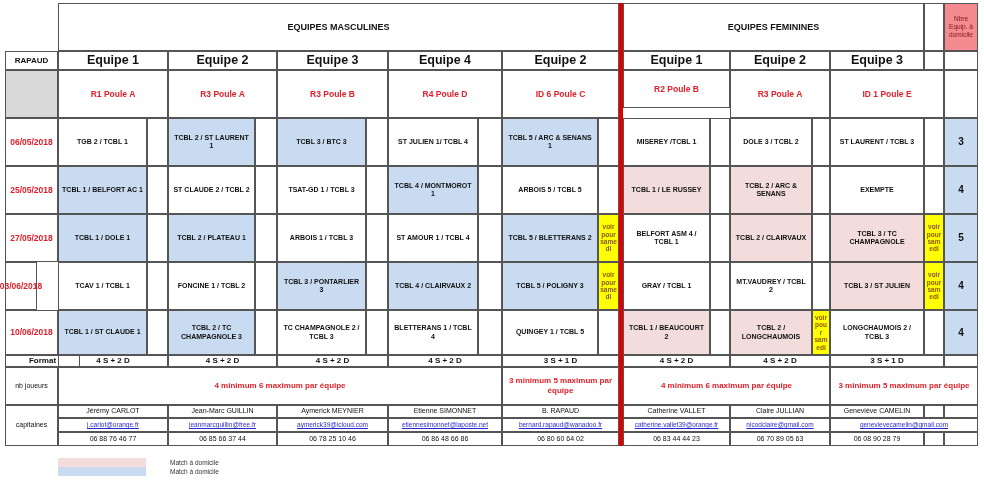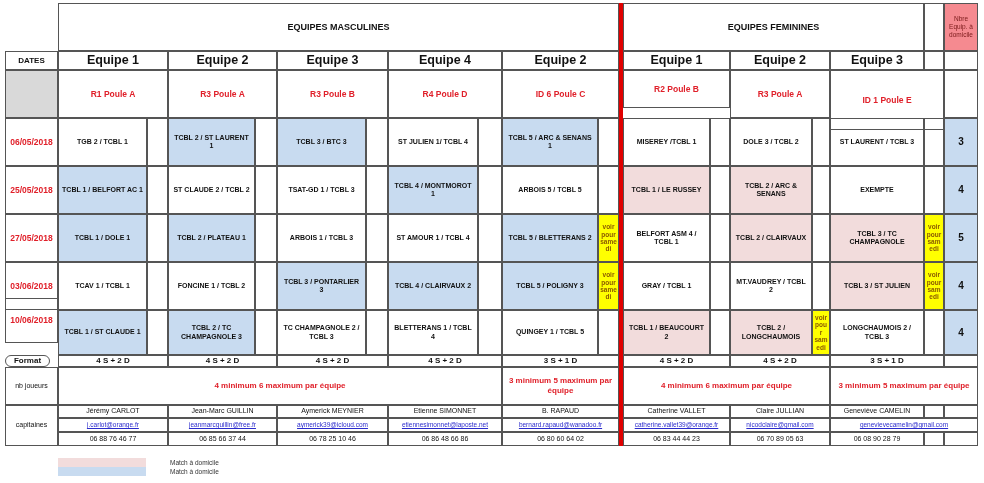--- a/index.html
+++ b/index.html
@@ -29,40 +29,40 @@
 </style>
 </head>
 <body>
 
 <div id="sheet">
     <div class="cell " style="left: 5px; top: 3px; width: 53px; height: 48px; border: none;"></div>
     <div class="cell f-section" style="left: 58px; top: 3px; width: 561px; height: 48px;">EQUIPES MASCULINES</div>
     <div class="cell f-section" style="left: 623px; top: 3px; width: 301px; height: 48px;">EQUIPES FEMININES</div>
     <div class="cell " style="left: 924px; top: 3px; width: 20px; height: 48px;"></div>
     <div class="cell hdr-pink" style="left: 944px; top: 3px; width: 34px; height: 48px; font-size: 6.5px; color: rgb(122, 26, 26); padding: 2px;">Nbre Equip. à domicile</div>
-    <div class="cell f-format" style="left: 5px; top: 51px; width: 53px; height: 19px;">DATES</div>
+    <div class="cell f-format" style="left: 5px; top: 51px; width: 53px; height: 19px;">RAPAUD</div>
     <div class="cell f-team" style="left: 58px; top: 51px; width: 110px; height: 19px;">Equipe 1</div>
     <div class="cell f-team" style="left: 168px; top: 51px; width: 109px; height: 19px;">Equipe 2</div>
     <div class="cell f-team" style="left: 277px; top: 51px; width: 111px; height: 19px;">Equipe 3</div>
     <div class="cell f-team" style="left: 388px; top: 51px; width: 114px; height: 19px;">Equipe 4</div>
     <div class="cell f-team" style="left: 502px; top: 51px; width: 117px; height: 19px;">Equipe 2</div>
     <div class="cell f-team" style="left: 623px; top: 51px; width: 107px; height: 19px;">Equipe 1</div>
     <div class="cell f-team" style="left: 730px; top: 51px; width: 100px; height: 19px;">Equipe 2</div>
     <div class="cell f-team" style="left: 830px; top: 51px; width: 94px; height: 19px;">Equipe 3</div>
     <div class="cell " style="left: 924px; top: 51px; width: 20px; height: 19px;"></div>
     <div class="cell " style="left: 944px; top: 51px; width: 34px; height: 19px;"></div>
     <div class="cell grey-bg" style="left: 5px; top: 70px; width: 53px; height: 48px;"></div>
     <div class="cell f-poule" style="left: 58px; top: 70px; width: 110px; height: 48px;">R1 Poule A</div>
     <div class="cell f-poule" style="left: 168px; top: 70px; width: 109px; height: 48px;">R3 Poule A</div>
     <div class="cell f-poule" style="left: 277px; top: 70px; width: 111px; height: 48px;">R3 Poule B</div>
     <div class="cell f-poule" style="left: 388px; top: 70px; width: 114px; height: 48px;">R4 Poule D</div>
     <div class="cell f-poule" style="left: 502px; top: 70px; width: 117px; height: 48px;">ID 6 Poule C</div>
     <div class="cell f-poule" style="left: 623px; top: 70px; width: 107px; height: 38px;">R2 Poule B</div>
     <div class="cell f-poule" style="left: 730px; top: 70px; width: 100px; height: 48px;">R3 Poule A</div>
-    <div class="cell f-poule" style="left: 830px; top: 70px; width: 114px; height: 60px;">ID 1 Poule E</div>
+    <div class="cell f-poule" style="left: 830px; top: 70px; width: 114px; height: 48px;">ID 1 Poule E</div>
     <div class="cell " style="left: 944px; top: 70px; width: 34px; height: 48px;"></div>
     <div class="cell f-date" style="left: 5px; top: 118px; width: 53px; height: 48px;">06/05/2018</div>
     <div class="cell f-match " style="left: 58px; top: 118px; width: 89px; height: 48px; padding: 0px 3px;">TGB 2 / TCBL 1</div>
     <div class="cell f-note " style="left: 147px; top: 118px; width: 21px; height: 48px; color: rgb(138, 90, 0); padding: 0px 1px; word-break: break-word;"></div>
     <div class="cell f-match blue-bg" style="left: 168px; top: 118px; width: 87px; height: 48px; padding: 0px 3px;">TCBL 2 / ST LAURENT 1</div>
     <div class="cell f-note " style="left: 255px; top: 118px; width: 22px; height: 48px; color: rgb(138, 90, 0); padding: 0px 1px; word-break: break-word;"></div>
     <div class="cell f-match blue-bg" style="left: 277px; top: 118px; width: 89px; height: 48px; padding: 0px 3px;">TCBL 3 / BTC 3</div>
     <div class="cell f-note " style="left: 366px; top: 118px; width: 22px; height: 48px; color: rgb(138, 90, 0); padding: 0px 1px; word-break: break-word;"></div>
     <div class="cell f-match " style="left: 388px; top: 118px; width: 90px; height: 48px; padding: 0px 3px;">ST JULIEN 1/ TCBL 4</div>
     <div class="cell f-note " style="left: 478px; top: 118px; width: 24px; height: 48px; color: rgb(138, 90, 0); padding: 0px 1px; word-break: break-word;"></div>
@@ -104,57 +104,57 @@
     <div class="cell f-note " style="left: 478px; top: 214px; width: 24px; height: 48px; color: rgb(138, 90, 0); padding: 0px 1px; word-break: break-word;"></div>
     <div class="cell f-match blue-bg" style="left: 502px; top: 214px; width: 96px; height: 48px; padding: 0px 3px;">TCBL 5 / BLETTERANS 2</div>
     <div class="cell f-note yellow-bg" style="left: 598px; top: 214px; width: 21px; height: 48px; color: rgb(138, 90, 0); padding: 0px 1px; word-break: break-word;">voir pour same di</div>
     <div class="cell f-match " style="left: 623px; top: 214px; width: 87px; height: 48px; padding: 0px 3px;">BELFORT ASM 4 / TCBL 1</div>
     <div class="cell f-note " style="left: 710px; top: 214px; width: 20px; height: 48px; color: rgb(138, 90, 0); padding: 0px 1px; word-break: break-word;"></div>
     <div class="cell f-match pink-bg" style="left: 730px; top: 214px; width: 82px; height: 48px; padding: 0px 3px;">TCBL 2 / CLAIRVAUX</div>
     <div class="cell f-note " style="left: 812px; top: 214px; width: 18px; height: 48px; color: rgb(138, 90, 0); padding: 0px 1px; word-break: break-word;"></div>
     <div class="cell f-match pink-bg" style="left: 830px; top: 214px; width: 94px; height: 48px; padding: 0px 3px;">TCBL 3 / TC CHAMPAGNOLE</div>
     <div class="cell f-note yellow-bg" style="left: 924px; top: 214px; width: 20px; height: 48px; color: rgb(138, 90, 0); padding: 0px 1px; word-break: break-word;">voir pour sam edi</div>
     <div class="cell f-count blue-bg" style="left: 944px; top: 214px; width: 34px; height: 48px;">5</div>
-    <div class="cell f-date" style="left: 5px; top: 262px; width: 53px; height: 48px;">03/06/2018</div>
+    <div class="cell f-date" style="left: 5px; top: 262px; width: 32px; height: 48px;">03/06/2018</div>
     <div class="cell f-match " style="left: 58px; top: 262px; width: 89px; height: 48px; padding: 0px 3px;">TCAV 1 / TCBL 1</div>
     <div class="cell f-note " style="left: 147px; top: 262px; width: 21px; height: 48px; color: rgb(138, 90, 0); padding: 0px 1px; word-break: break-word;"></div>
     <div class="cell f-match " style="left: 168px; top: 262px; width: 87px; height: 48px; padding: 0px 3px;">FONCINE 1 / TCBL 2</div>
     <div class="cell f-note " style="left: 255px; top: 262px; width: 22px; height: 48px; color: rgb(138, 90, 0); padding: 0px 1px; word-break: break-word;"></div>
     <div class="cell f-match blue-bg" style="left: 277px; top: 262px; width: 89px; height: 48px; padding: 0px 3px;">TCBL 3 / PONTARLIER 3</div>
     <div class="cell f-note " style="left: 366px; top: 262px; width: 22px; height: 48px; color: rgb(138, 90, 0); padding: 0px 1px; word-break: break-word;"></div>
     <div class="cell f-match blue-bg" style="left: 388px; top: 262px; width: 90px; height: 48px; padding: 0px 3px;">TCBL 4 / CLAIRVAUX 2</div>
     <div class="cell f-note " style="left: 478px; top: 262px; width: 24px; height: 48px; color: rgb(138, 90, 0); padding: 0px 1px; word-break: break-word;"></div>
     <div class="cell f-match blue-bg" style="left: 502px; top: 262px; width: 96px; height: 48px; padding: 0px 3px;">TCBL 5 / POLIGNY 3</div>
     <div class="cell f-note yellow-bg" style="left: 598px; top: 262px; width: 21px; height: 48px; color: rgb(138, 90, 0); padding: 0px 1px; word-break: break-word;">voir pour same di</div>
     <div class="cell f-match " style="left: 623px; top: 262px; width: 87px; height: 48px; padding: 0px 3px;">GRAY / TCBL 1</div>
     <div class="cell f-note " style="left: 710px; top: 262px; width: 20px; height: 48px; color: rgb(138, 90, 0); padding: 0px 1px; word-break: break-word;"></div>
     <div class="cell f-match " style="left: 730px; top: 262px; width: 82px; height: 48px; padding: 0px 3px;">MT.VAUDREY / TCBL 2</div>
     <div class="cell f-note " style="left: 812px; top: 262px; width: 18px; height: 48px; color: rgb(138, 90, 0); padding: 0px 1px; word-break: break-word;"></div>
     <div class="cell f-match pink-bg" style="left: 830px; top: 262px; width: 94px; height: 48px; padding: 0px 3px;">TCBL 3 / ST JULIEN</div>
     <div class="cell f-note yellow-bg" style="left: 924px; top: 262px; width: 20px; height: 48px; color: rgb(138, 90, 0); padding: 0px 1px; word-break: break-word;">voir pour sam edi</div>
     <div class="cell f-count blue-bg" style="left: 944px; top: 262px; width: 34px; height: 48px;">4</div>
-    <div class="cell f-date" style="left: 5px; top: 298px; width: 53px; height: 45px;">10/06/2018</div>
+    <div class="cell f-date" style="left: 5px; top: 310px; width: 53px; height: 45px;">10/06/2018</div>
     <div class="cell f-match blue-bg" style="left: 58px; top: 310px; width: 89px; height: 45px; padding: 0px 3px;">TCBL 1 / ST CLAUDE 1</div>
     <div class="cell f-note " style="left: 147px; top: 310px; width: 21px; height: 45px; color: rgb(138, 90, 0); padding: 0px 1px; word-break: break-word;"></div>
     <div class="cell f-match blue-bg" style="left: 168px; top: 310px; width: 87px; height: 45px; padding: 0px 3px;">TCBL 2 / TC CHAMPAGNOLE 3</div>
     <div class="cell f-note " style="left: 255px; top: 310px; width: 22px; height: 45px; color: rgb(138, 90, 0); padding: 0px 1px; word-break: break-word;"></div>
     <div class="cell f-match " style="left: 277px; top: 310px; width: 89px; height: 45px; padding: 0px 3px;">TC CHAMPAGNOLE 2 / TCBL 3</div>
     <div class="cell f-note " style="left: 366px; top: 310px; width: 22px; height: 45px; color: rgb(138, 90, 0); padding: 0px 1px; word-break: break-word;"></div>
     <div class="cell f-match " style="left: 388px; top: 310px; width: 90px; height: 45px; padding: 0px 3px;">BLETTERANS 1 / TCBL 4</div>
     <div class="cell f-note " style="left: 478px; top: 310px; width: 24px; height: 45px; color: rgb(138, 90, 0); padding: 0px 1px; word-break: break-word;"></div>
     <div class="cell f-match " style="left: 502px; top: 310px; width: 96px; height: 45px; padding: 0px 3px;">QUINGEY 1 / TCBL 5</div>
     <div class="cell f-note " style="left: 598px; top: 310px; width: 21px; height: 45px; color: rgb(138, 90, 0); padding: 0px 1px; word-break: break-word;"></div>
     <div class="cell f-match pink-bg" style="left: 623px; top: 310px; width: 87px; height: 45px; padding: 0px 3px;">TCBL 1 / BEAUCOURT 2</div>
     <div class="cell f-note " style="left: 710px; top: 310px; width: 20px; height: 45px; color: rgb(138, 90, 0); padding: 0px 1px; word-break: break-word;"></div>
     <div class="cell f-match pink-bg" style="left: 730px; top: 310px; width: 82px; height: 45px; padding: 0px 3px;">TCBL 2 / LONGCHAUMOIS</div>
     <div class="cell f-note yellow-bg" style="left: 812px; top: 310px; width: 18px; height: 45px; color: rgb(138, 90, 0); padding: 0px 1px; word-break: break-word;">voir pou r sam edi</div>
     <div class="cell f-match " style="left: 830px; top: 310px; width: 94px; height: 45px; padding: 0px 3px;">LONGCHAUMOIS 2 / TCBL 3</div>
     <div class="cell f-note " style="left: 924px; top: 310px; width: 20px; height: 45px; color: rgb(138, 90, 0); padding: 0px 1px; word-break: break-word;"></div>
     <div class="cell f-count blue-bg" style="left: 944px; top: 310px; width: 34px; height: 45px;">4</div>
-    <div class="cell f-format" style="left: 5px; top: 355px; width: 45px; height: 12px; border-radius: 6px;">Format</div>
+    <div class="cell f-format" style="left: 5px; top: 355px; width: 75px; height: 12px;">Format</div>
     <div class="cell f-format" style="left: 58px; top: 355px; width: 110px; height: 12px;">4 S + 2 D</div>
     <div class="cell f-format" style="left: 168px; top: 355px; width: 109px; height: 12px;">4 S + 2 D</div>
     <div class="cell f-format" style="left: 277px; top: 355px; width: 111px; height: 12px;">4 S + 2 D</div>
     <div class="cell f-format" style="left: 388px; top: 355px; width: 114px; height: 12px;">4 S + 2 D</div>
     <div class="cell f-format" style="left: 502px; top: 355px; width: 117px; height: 12px;">3 S + 1 D</div>
     <div class="cell f-format" style="left: 623px; top: 355px; width: 107px; height: 12px;">4 S + 2 D</div>
     <div class="cell f-format" style="left: 730px; top: 355px; width: 100px; height: 12px;">4 S + 2 D</div>
     <div class="cell f-format" style="left: 830px; top: 355px; width: 114px; height: 12px;">3 S + 1 D</div>
     <div class="cell " style="left: 944px; top: 355px; width: 34px; height: 12px;"></div>
     <div class="cell f-small" style="left: 5px; top: 367px; width: 53px; height: 38px;">nb joueurs</div>

